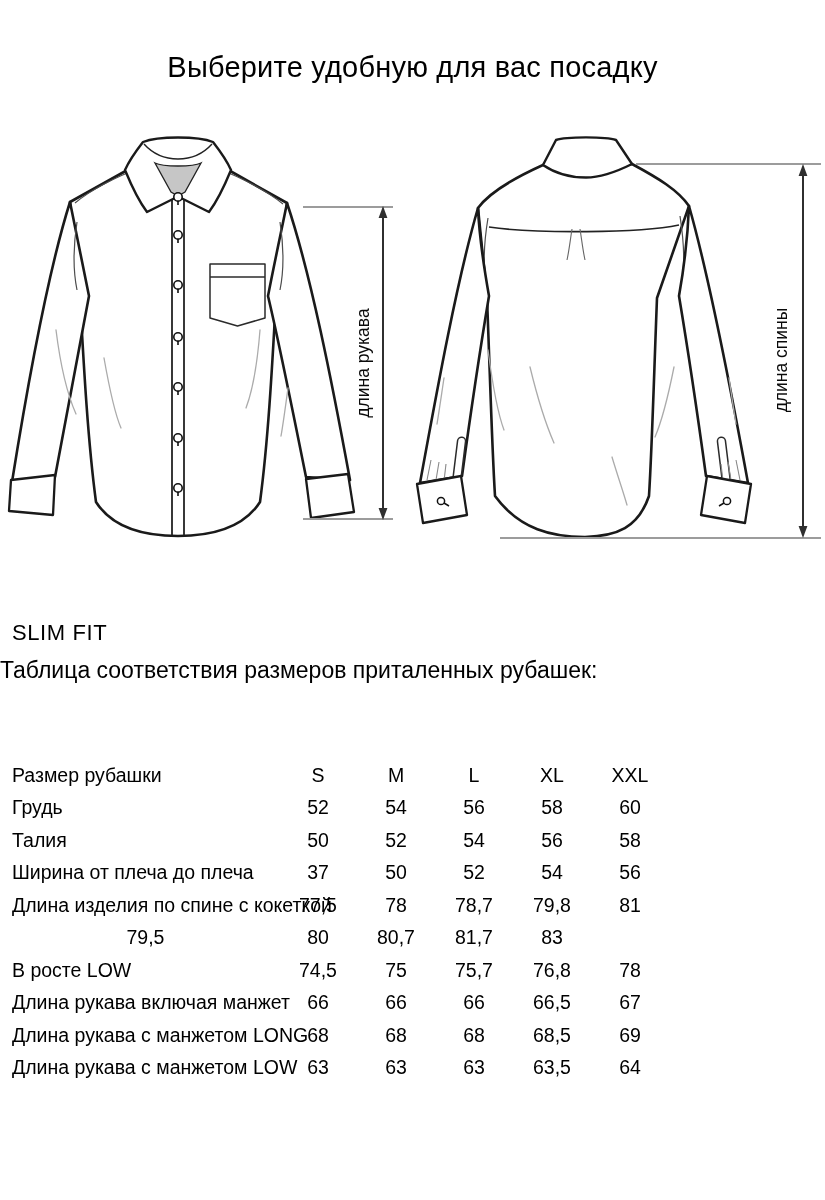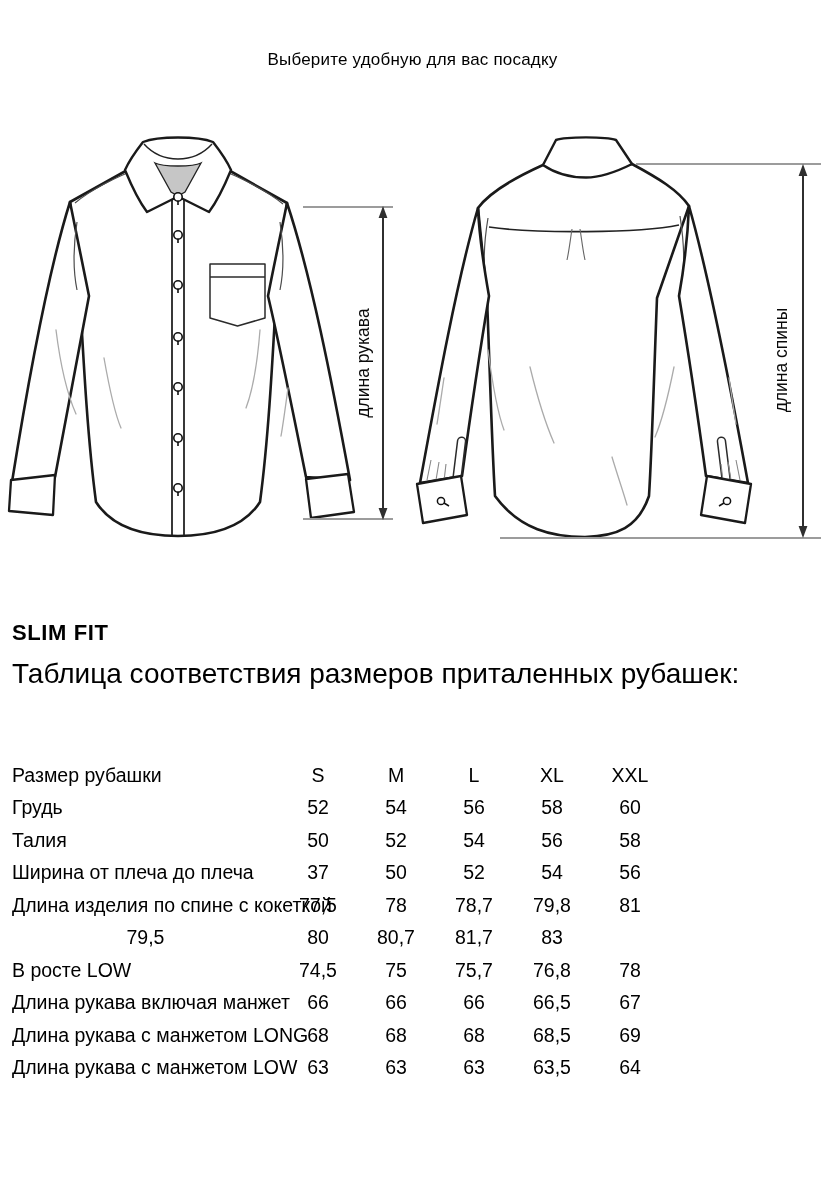--- a/index.html
+++ b/index.html
@@ -1,24 +1,24 @@
 <!DOCTYPE html>
 <html><head>
 <meta charset="utf-8">
 <style>
   html,body{margin:0;padding:0}
   body{
     width:825px;height:1200px;position:relative;background:#ffffff;
     font-family:"Liberation Sans",sans-serif;color:#000;overflow:hidden;
   }
   .abs{position:absolute}
-  #title{top:50px;left:0;width:825px;text-align:center;font-size:17px;line-height:1.2;letter-spacing:.2px}
+  #title{top:50px;left:0;width:825px;text-align:center;font-size:29px;line-height:1.2;letter-spacing:.2px}
   #diagram{top:130px;left:0}
-  #slim-heading{top:620px;left:12px;font-size:22px;font-weight:bold;letter-spacing:.6px;line-height:1.2}
-  #table-subtitle{top:657px;left:12px;font-size:28px;line-height:1.2}
+  #slim-heading{top:620px;left:12px;font-size:22px;font-weight:normal;letter-spacing:.6px;line-height:1.2}
+  #table-subtitle{top:657px;left:0;font-size:23px;line-height:1.2}
   #size-table{top:759px;left:12px;width:660px}
   .trow{display:grid;grid-template-columns:267px 78px 78px 78px 78px 78px;height:32.5px;align-items:center}
   .tlabel{font-size:19.5px;white-space:nowrap}
   .tval{font-size:19.5px;text-align:center}
   svg text{font-family:"Liberation Sans",sans-serif;font-size:17.5px;fill:#0a0a0a}
   .outline{fill:#ffffff;stroke:#1a1a1a;stroke-width:2.6;stroke-linejoin:round}
   .seam{fill:none;stroke:#4d4d4d;stroke-width:1.2}
   .fold{fill:none;stroke:#ababab;stroke-width:1.3;stroke-linecap:round}
   .guide{stroke:#9c9c9c;stroke-width:2}
   .arrowline{stroke:#2f2f2f;stroke-width:2}

